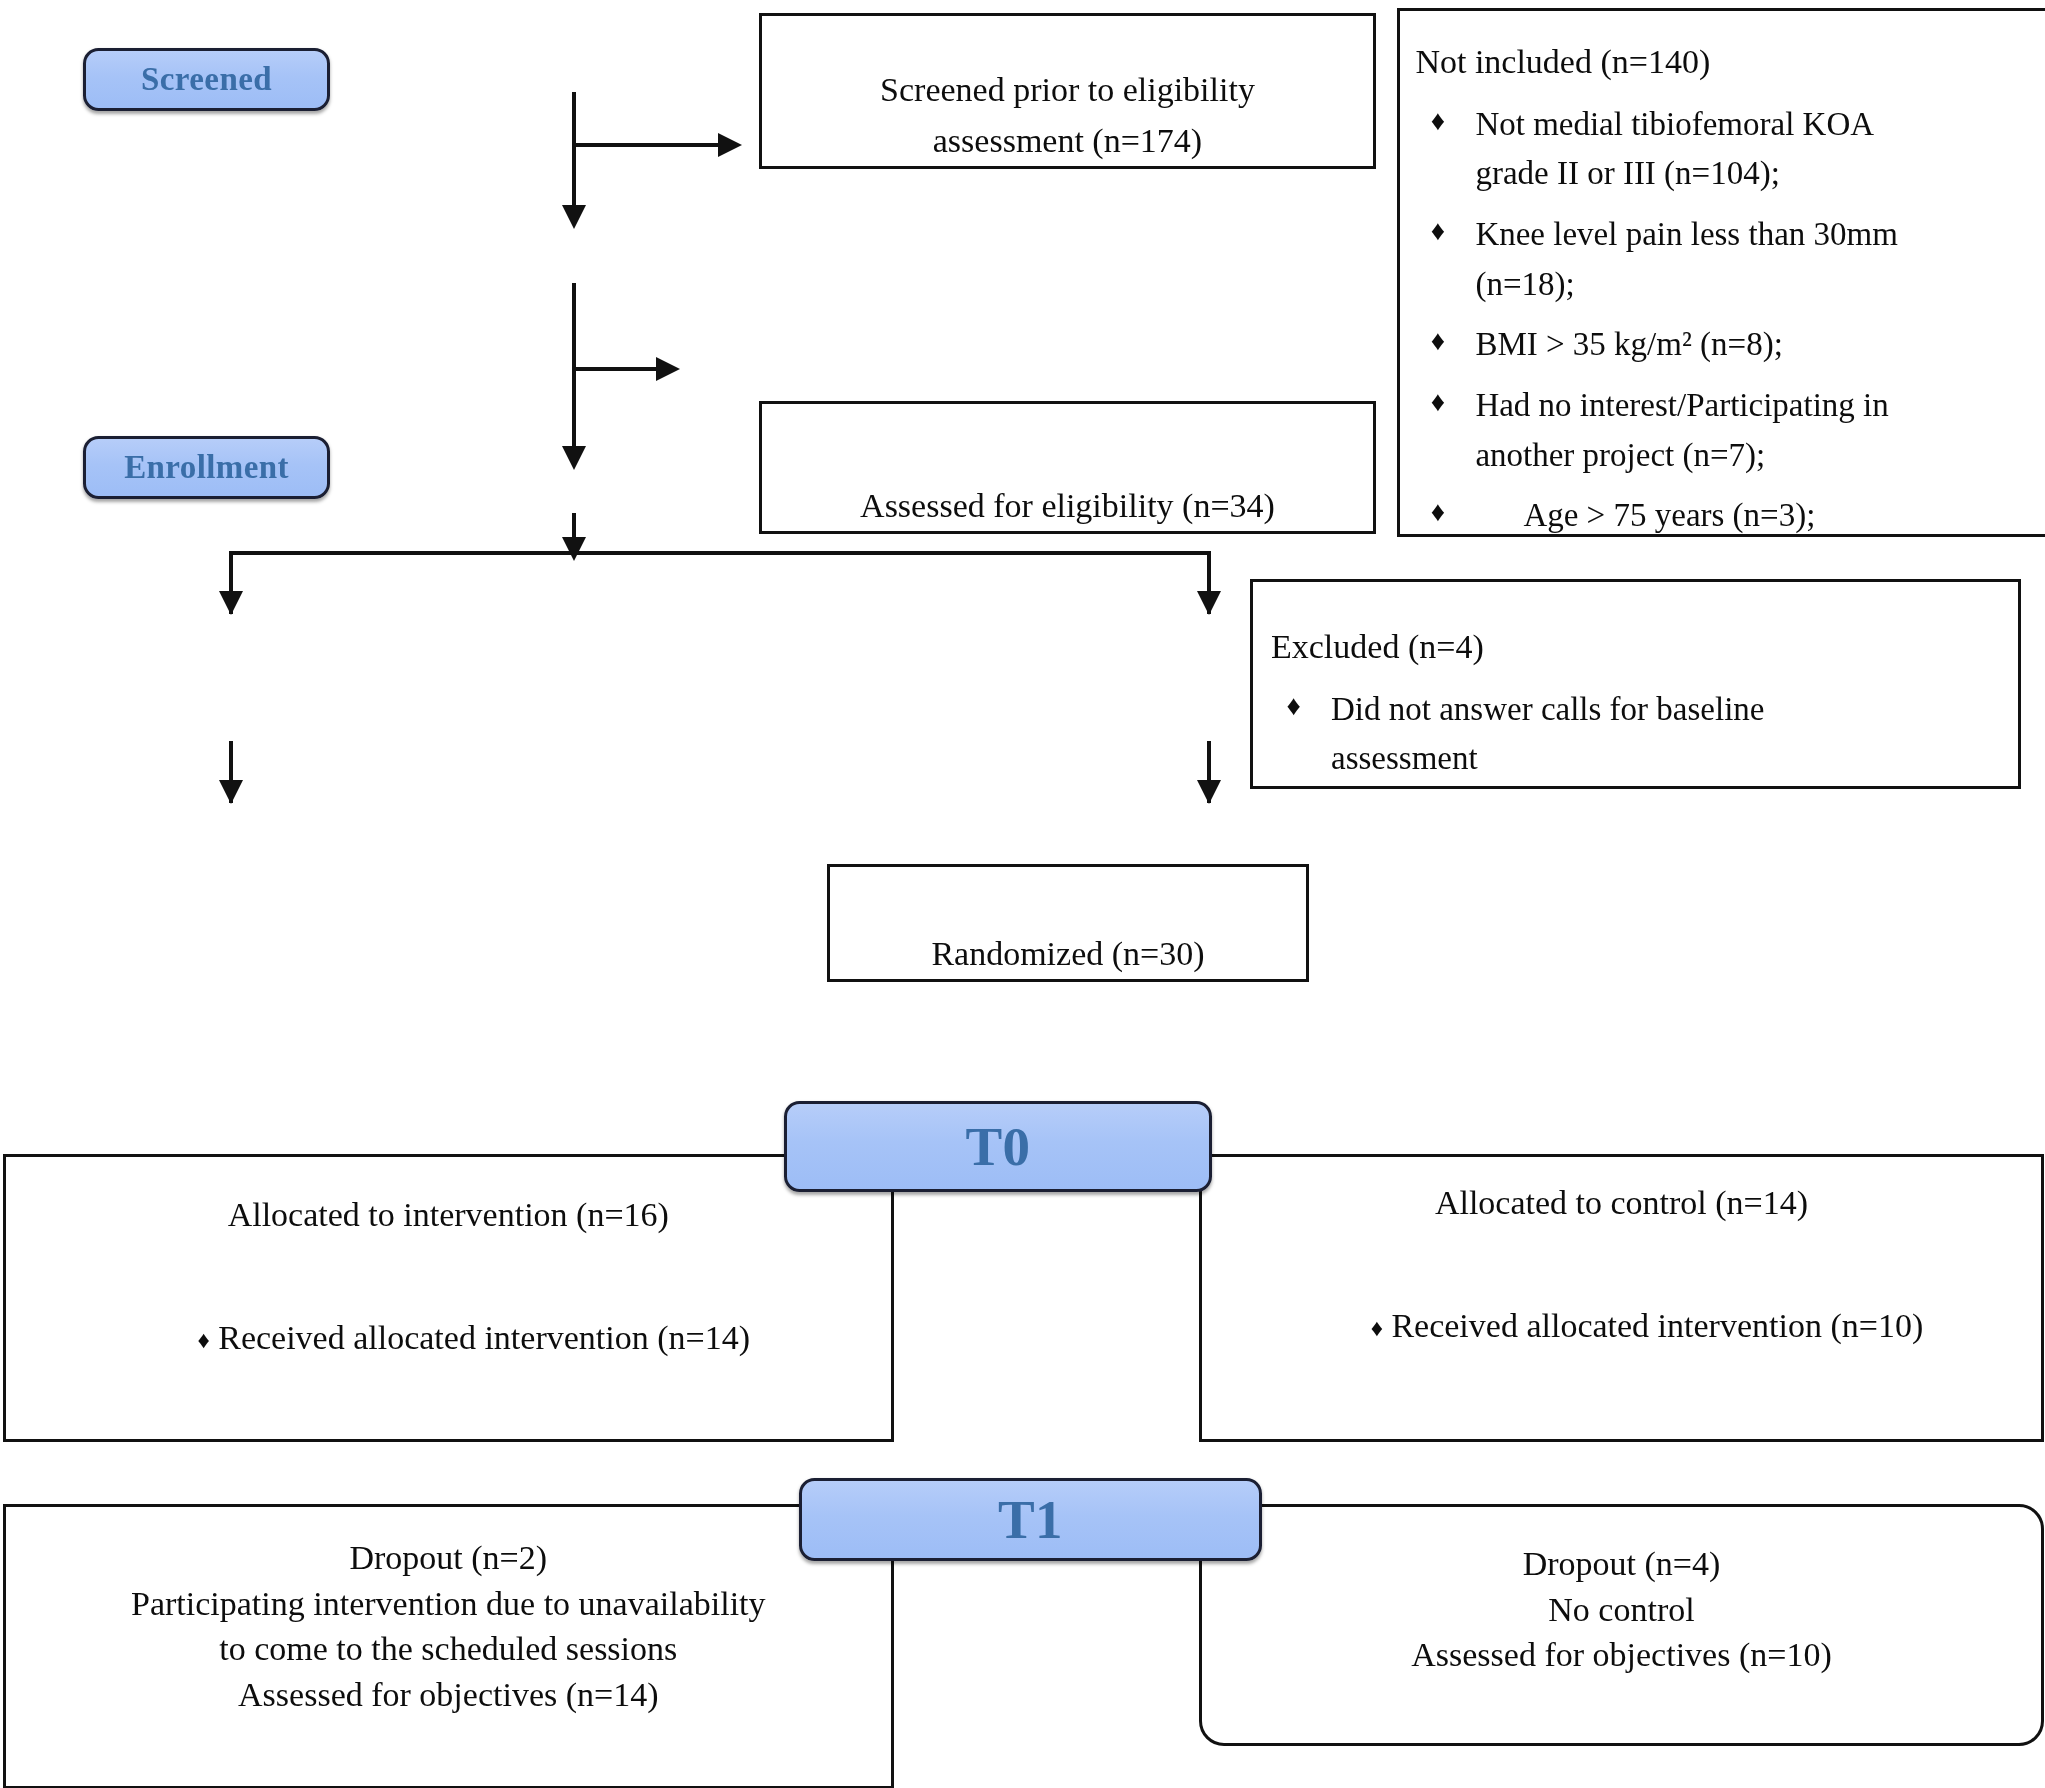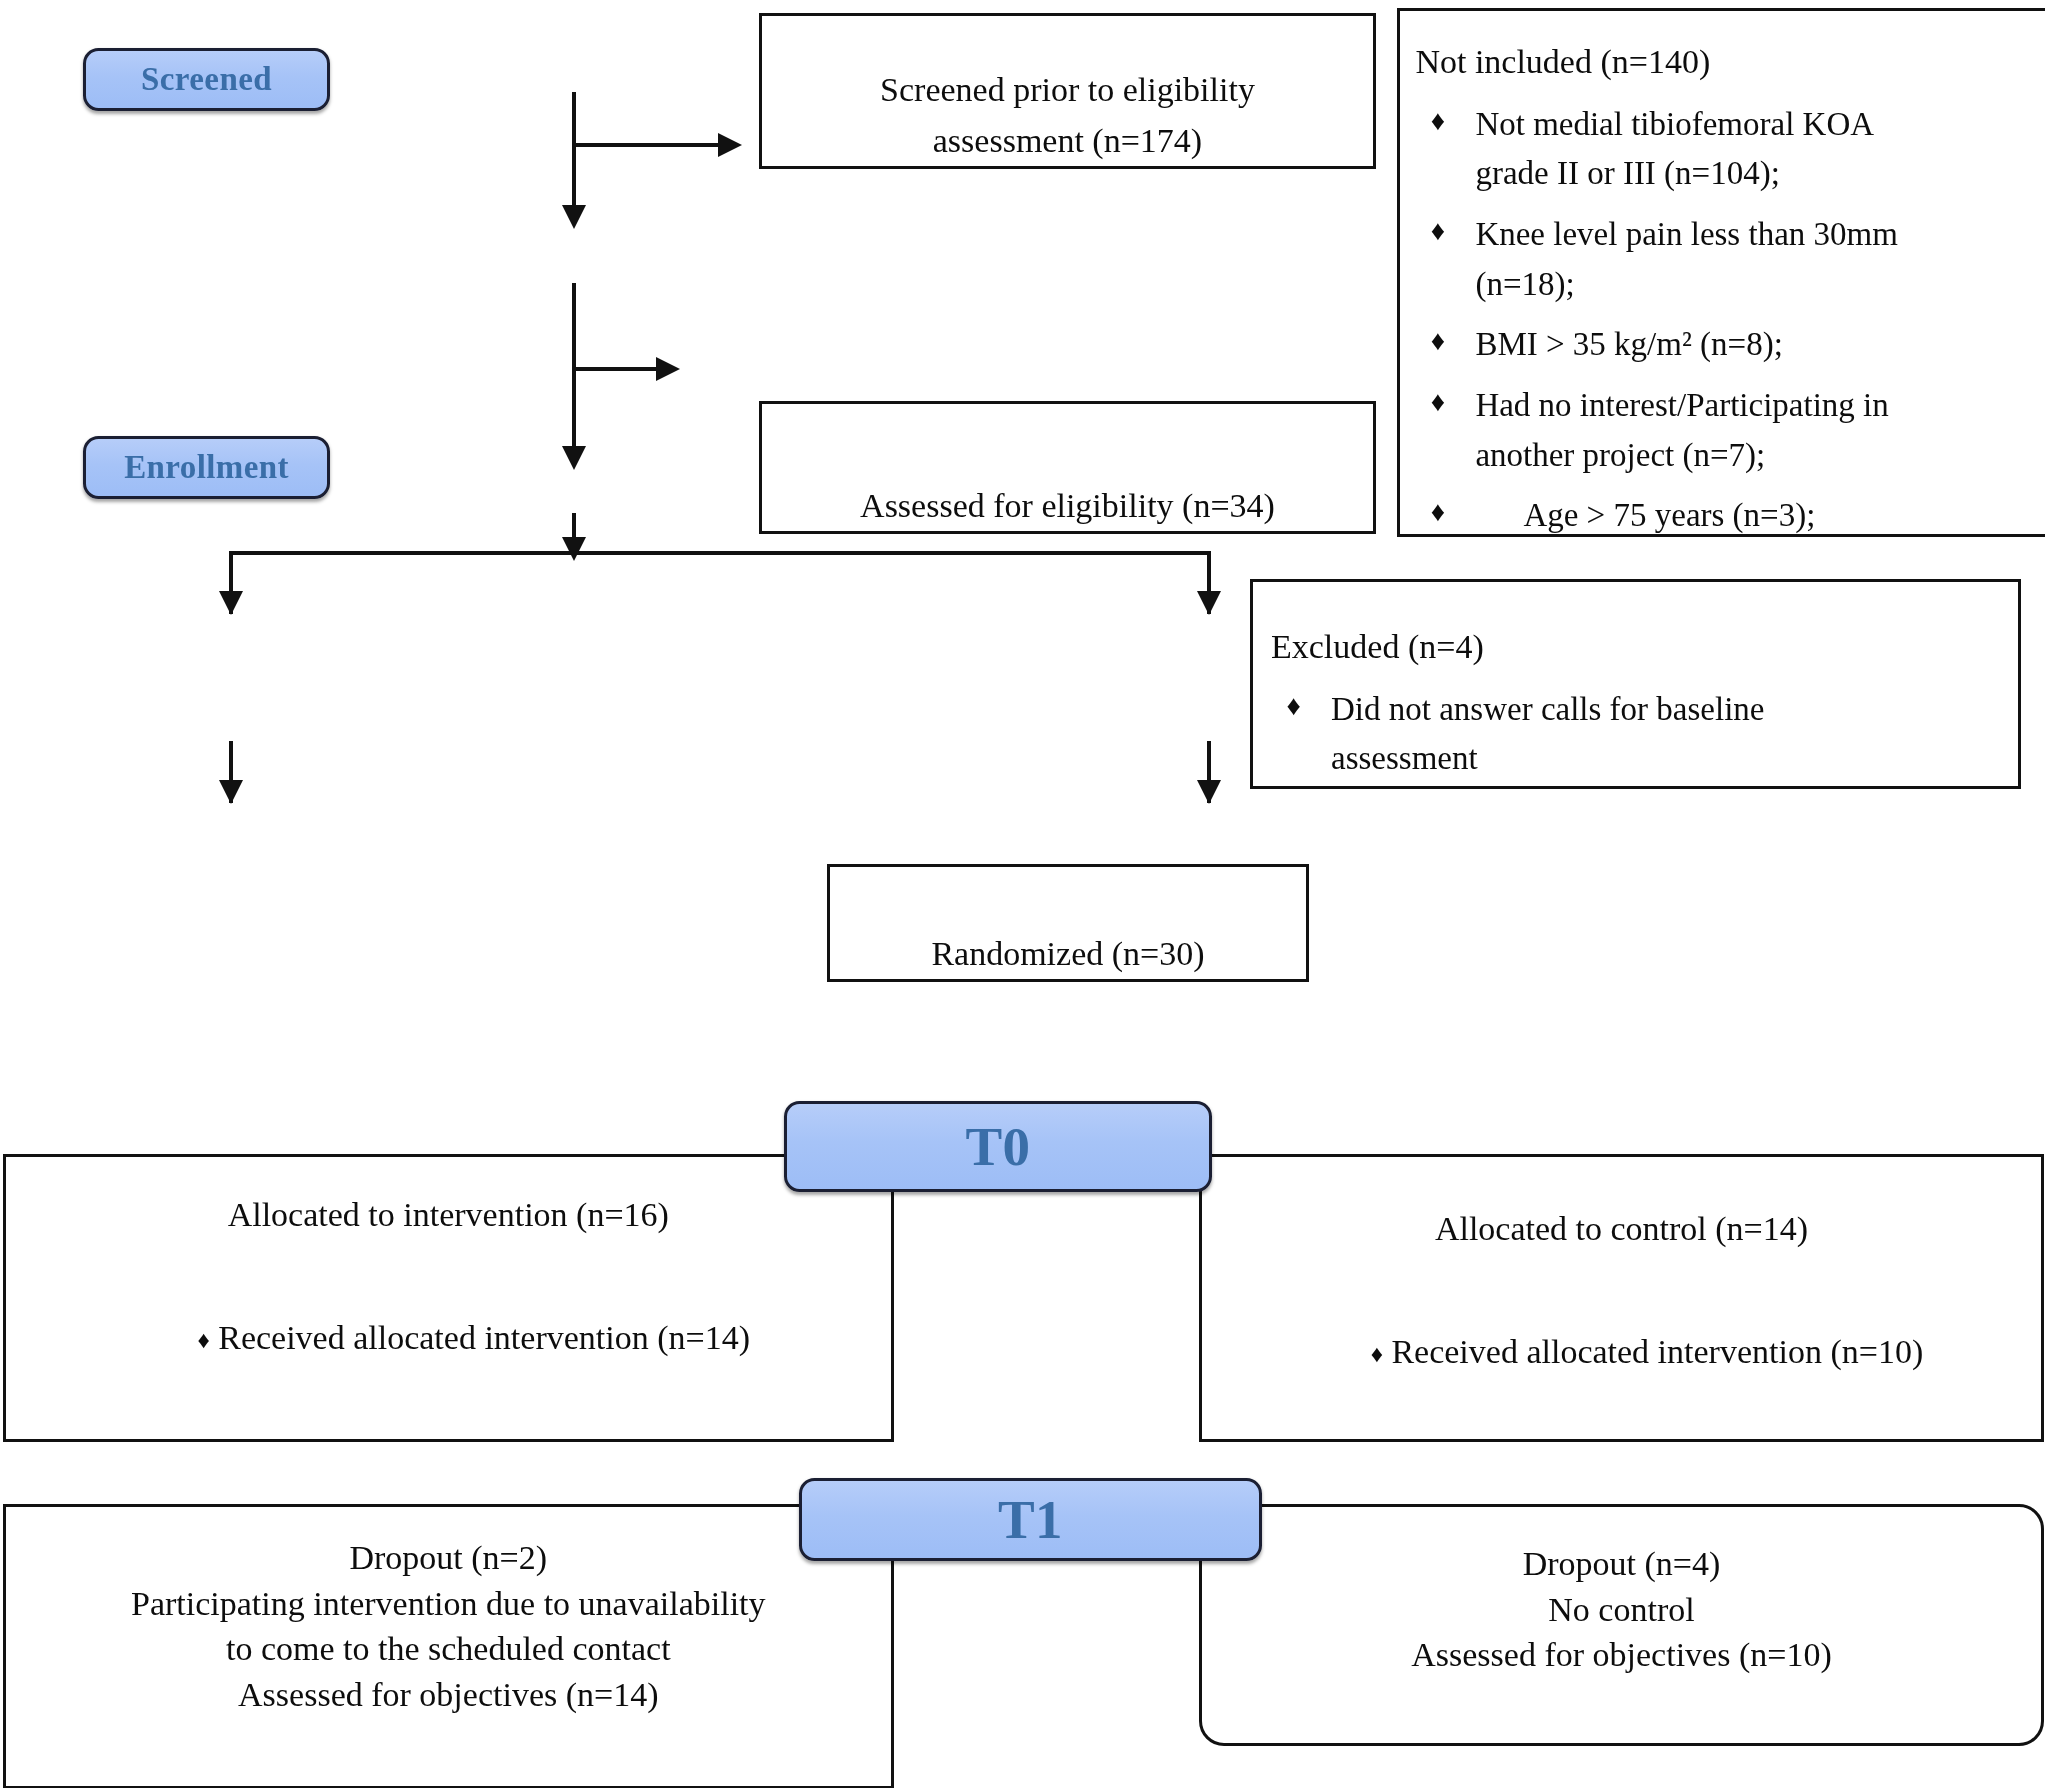--- a/index.html
+++ b/index.html
@@ -214,31 +214,31 @@
     <div class="box-line">Randomized (n=30)</div>
   </div>
 
   <div class="box center" style="left:2.8px; top:1154px; width:891px; height:288px; padding-top:32px; justify-content:flex-start;">
     <div class="box-line">Allocated to intervention (n=16)</div>
     <div class="bitem-inline" style="margin-top:21px;">
       <span class="bullet-sm">♦</span><span>Received allocated intervention (n=14)</span>
     </div>
   </div>
 
-  <div class="box center" style="left:1199px; top:1154px; width:845px; height:288px; padding-top:46px; justify-content:flex-start;">
+  <div class="box center" style="left:1199px; top:1154px; width:845px; height:288px; padding-top:20px; justify-content:flex-start;">
     <div class="box-line">Allocated to control (n=14)</div>
     <div class="bitem-inline" style="margin-top:21px;">
       <span class="bullet-sm">♦</span><span>Received allocated intervention (n=10)</span>
     </div>
   </div>
 
   <div class="box center" style="left:2.8px; top:1504px; width:891px; height:285px; padding-top:28px; justify-content:flex-start;">
     <div class="box-line tight">Dropout (n=2)</div>
     <div class="box-line tight">Participating intervention due to unavailability</div>
-    <div class="box-line tight">to come to the scheduled contact</div>
+    <div class="box-line tight">to come to the scheduled sessions</div>
     <div class="box-line tight">Assessed for objectives (n=14)</div>
   </div>
 
   <div class="box center" style="left:1199px; top:1504px; width:845px; height:242px; padding-top:34px; justify-content:flex-start;border-radius:25px;">
     <div class="box-line tight">Dropout (n=4)</div>
     <div class="box-line tight">No control</div>
     <div class="box-line tight">Assessed for objectives (n=10)</div>
   </div>
 
   <div class="badge" style="left:784px; top:1101px; width:428px; height:91px;">

